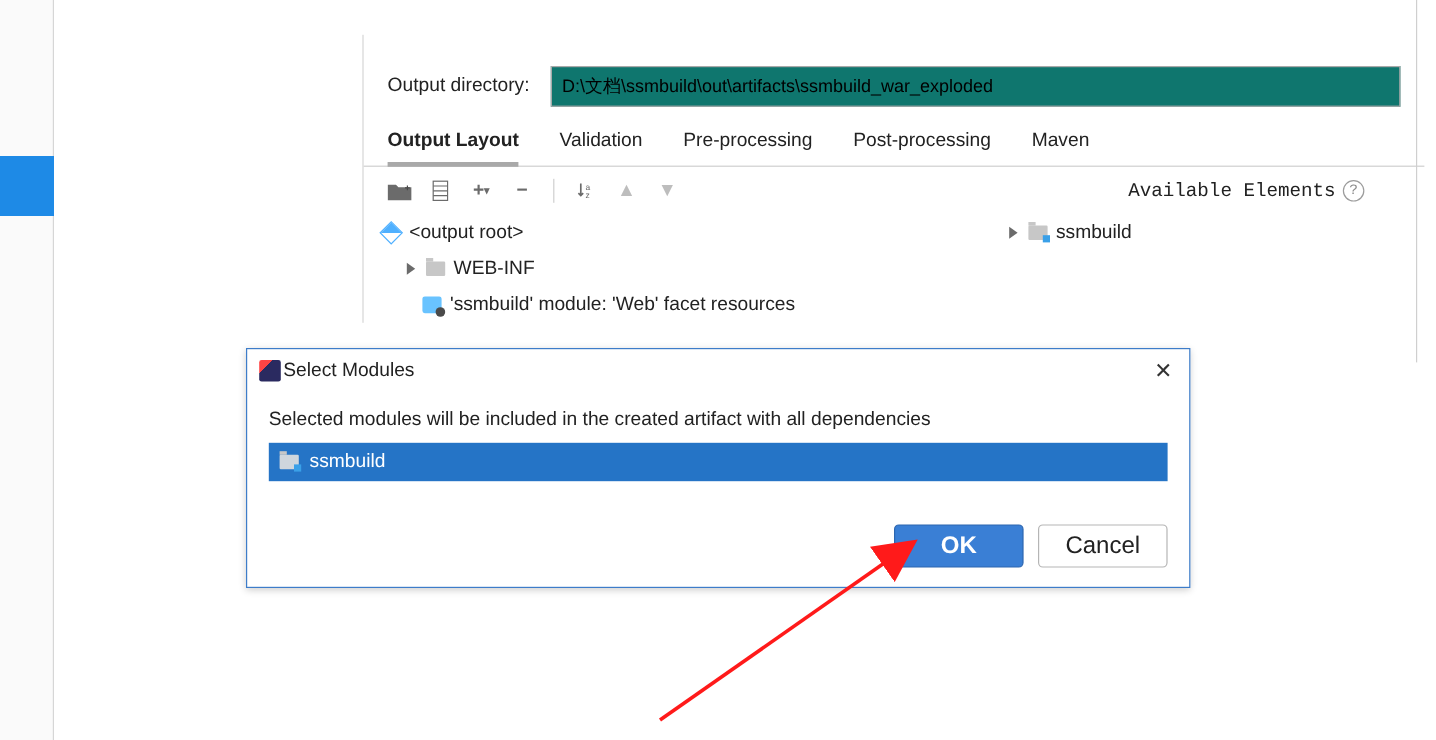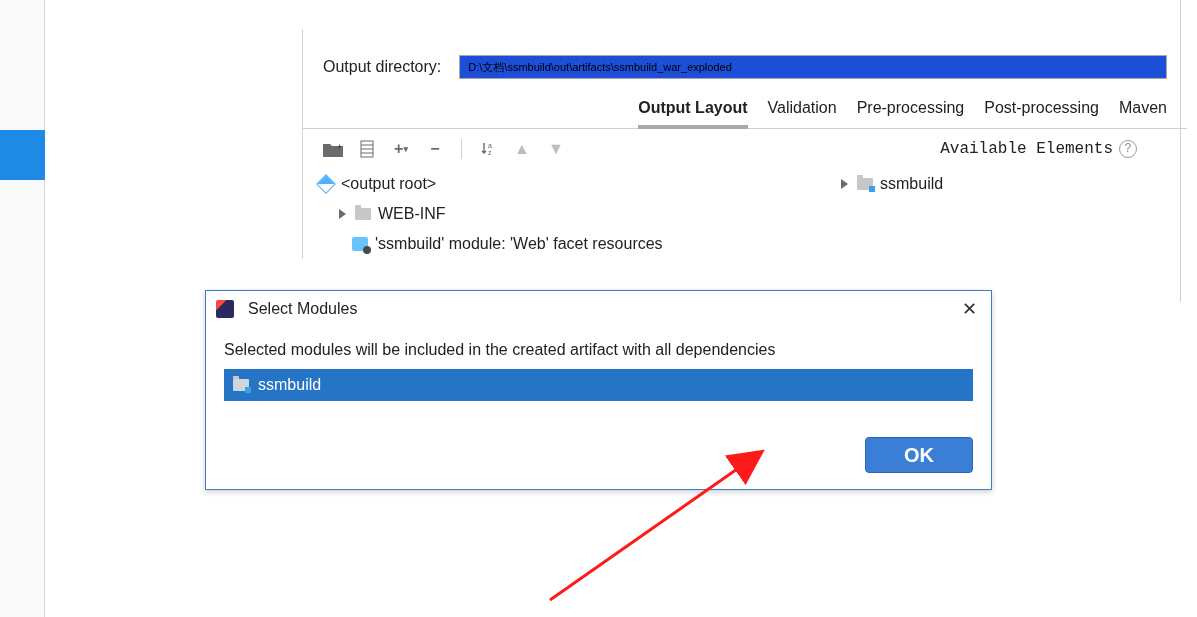--- a/index.html
+++ b/index.html
@@ -43,46 +43,45 @@
   }
   .row-outdir {
     display: flex;
     align-items: center;
     gap: 18px;
     padding: 4px 20px 18px 20px;
   }
   .row-outdir label { font-size: 16px; white-space: nowrap; }
   .outdir-input {
     flex: 1;
-    height: 24px;
+    height: 34px;
     padding: 2px 8px;
-    font-size: 11px;
+    font-size: 15px;
     border: 1px solid #a9a9a9;
-    background: #1d4ed8;
+    background: #0f766e;
   }
   .row-include {
     display: flex;
     align-items: center;
     gap: 10px;
     padding: 0 20px 18px 20px;
   }
   .chk {
     width: 20px; height: 20px;
     border: 1px solid #b8b8b8;
     border-radius: 3px;
     background: #fff;
   }
   .include-label { font-size: 16px; }
   .include-label .ul { text-decoration: underline; }
   .tabs {
     display: flex;
-    gap: 20px;
+    gap: 34px;
     padding: 0 20px;
     font-size: 16px;
-    justify-content: flex-end;
   }
   .tab { padding: 2px 0 8px 0; cursor: default; }
   .tab.active {
     font-weight: 600;
     border-bottom: 4px solid #a9a9a9;
   }
   .divider {
     border-top: 1px solid #cfcfcf;
     margin-top: -1px;
   }
@@ -201,21 +200,21 @@
     position: absolute;
     left: 205px; top: 290px;
     width: 787px; height: 200px;
     background: #fff;
     border: 1px solid #3d7cc9;
     box-shadow: 0 2px 6px rgba(0,0,0,0.2);
   }
   .dialog-title {
     display: flex;
     align-items: center;
-    gap: 14px;
+    gap: 2px;
     height: 36px;
     padding: 0 10px;
     font-size: 16px;
   }
   .dialog-title .app-icon {
     width: 18px; height: 18px;
     background: linear-gradient(135deg,#f44 30%,#2a2a60 30%);
     border-radius: 2px;
   }
   .dialog-close {
@@ -376,20 +375,21 @@
     <div class="dialog-desc">Selected modules will be included in the created artifact with all dependencies</div>
     <div class="module-row">
       <span class="icon-box">
           <span class="folder-icon tiny-blue"></span>
         </span>
       <span>ssmbuild</span>
     </div>
   </div>
   <div class="dialog-buttons">
     <div class="btn btn-ok">OK</div>
+    <div class="btn btn-cancel">Cancel</div>
   </div>
 </div>
 
 <svg class="arrow-svg" viewBox="0 0 260 170">
   <defs>
     <marker id="ah" markerWidth="12" markerHeight="12" refX="6" refY="6" orient="auto">
       <path d="M0 0 L12 6 L0 12 z" fill="#ff1a1a"></path>
     </marker>
   </defs>
   <line x1="30" y1="160" x2="230" y2="20" stroke="#ff1a1a" stroke-width="3" marker-end="url(#ah)"></line>

